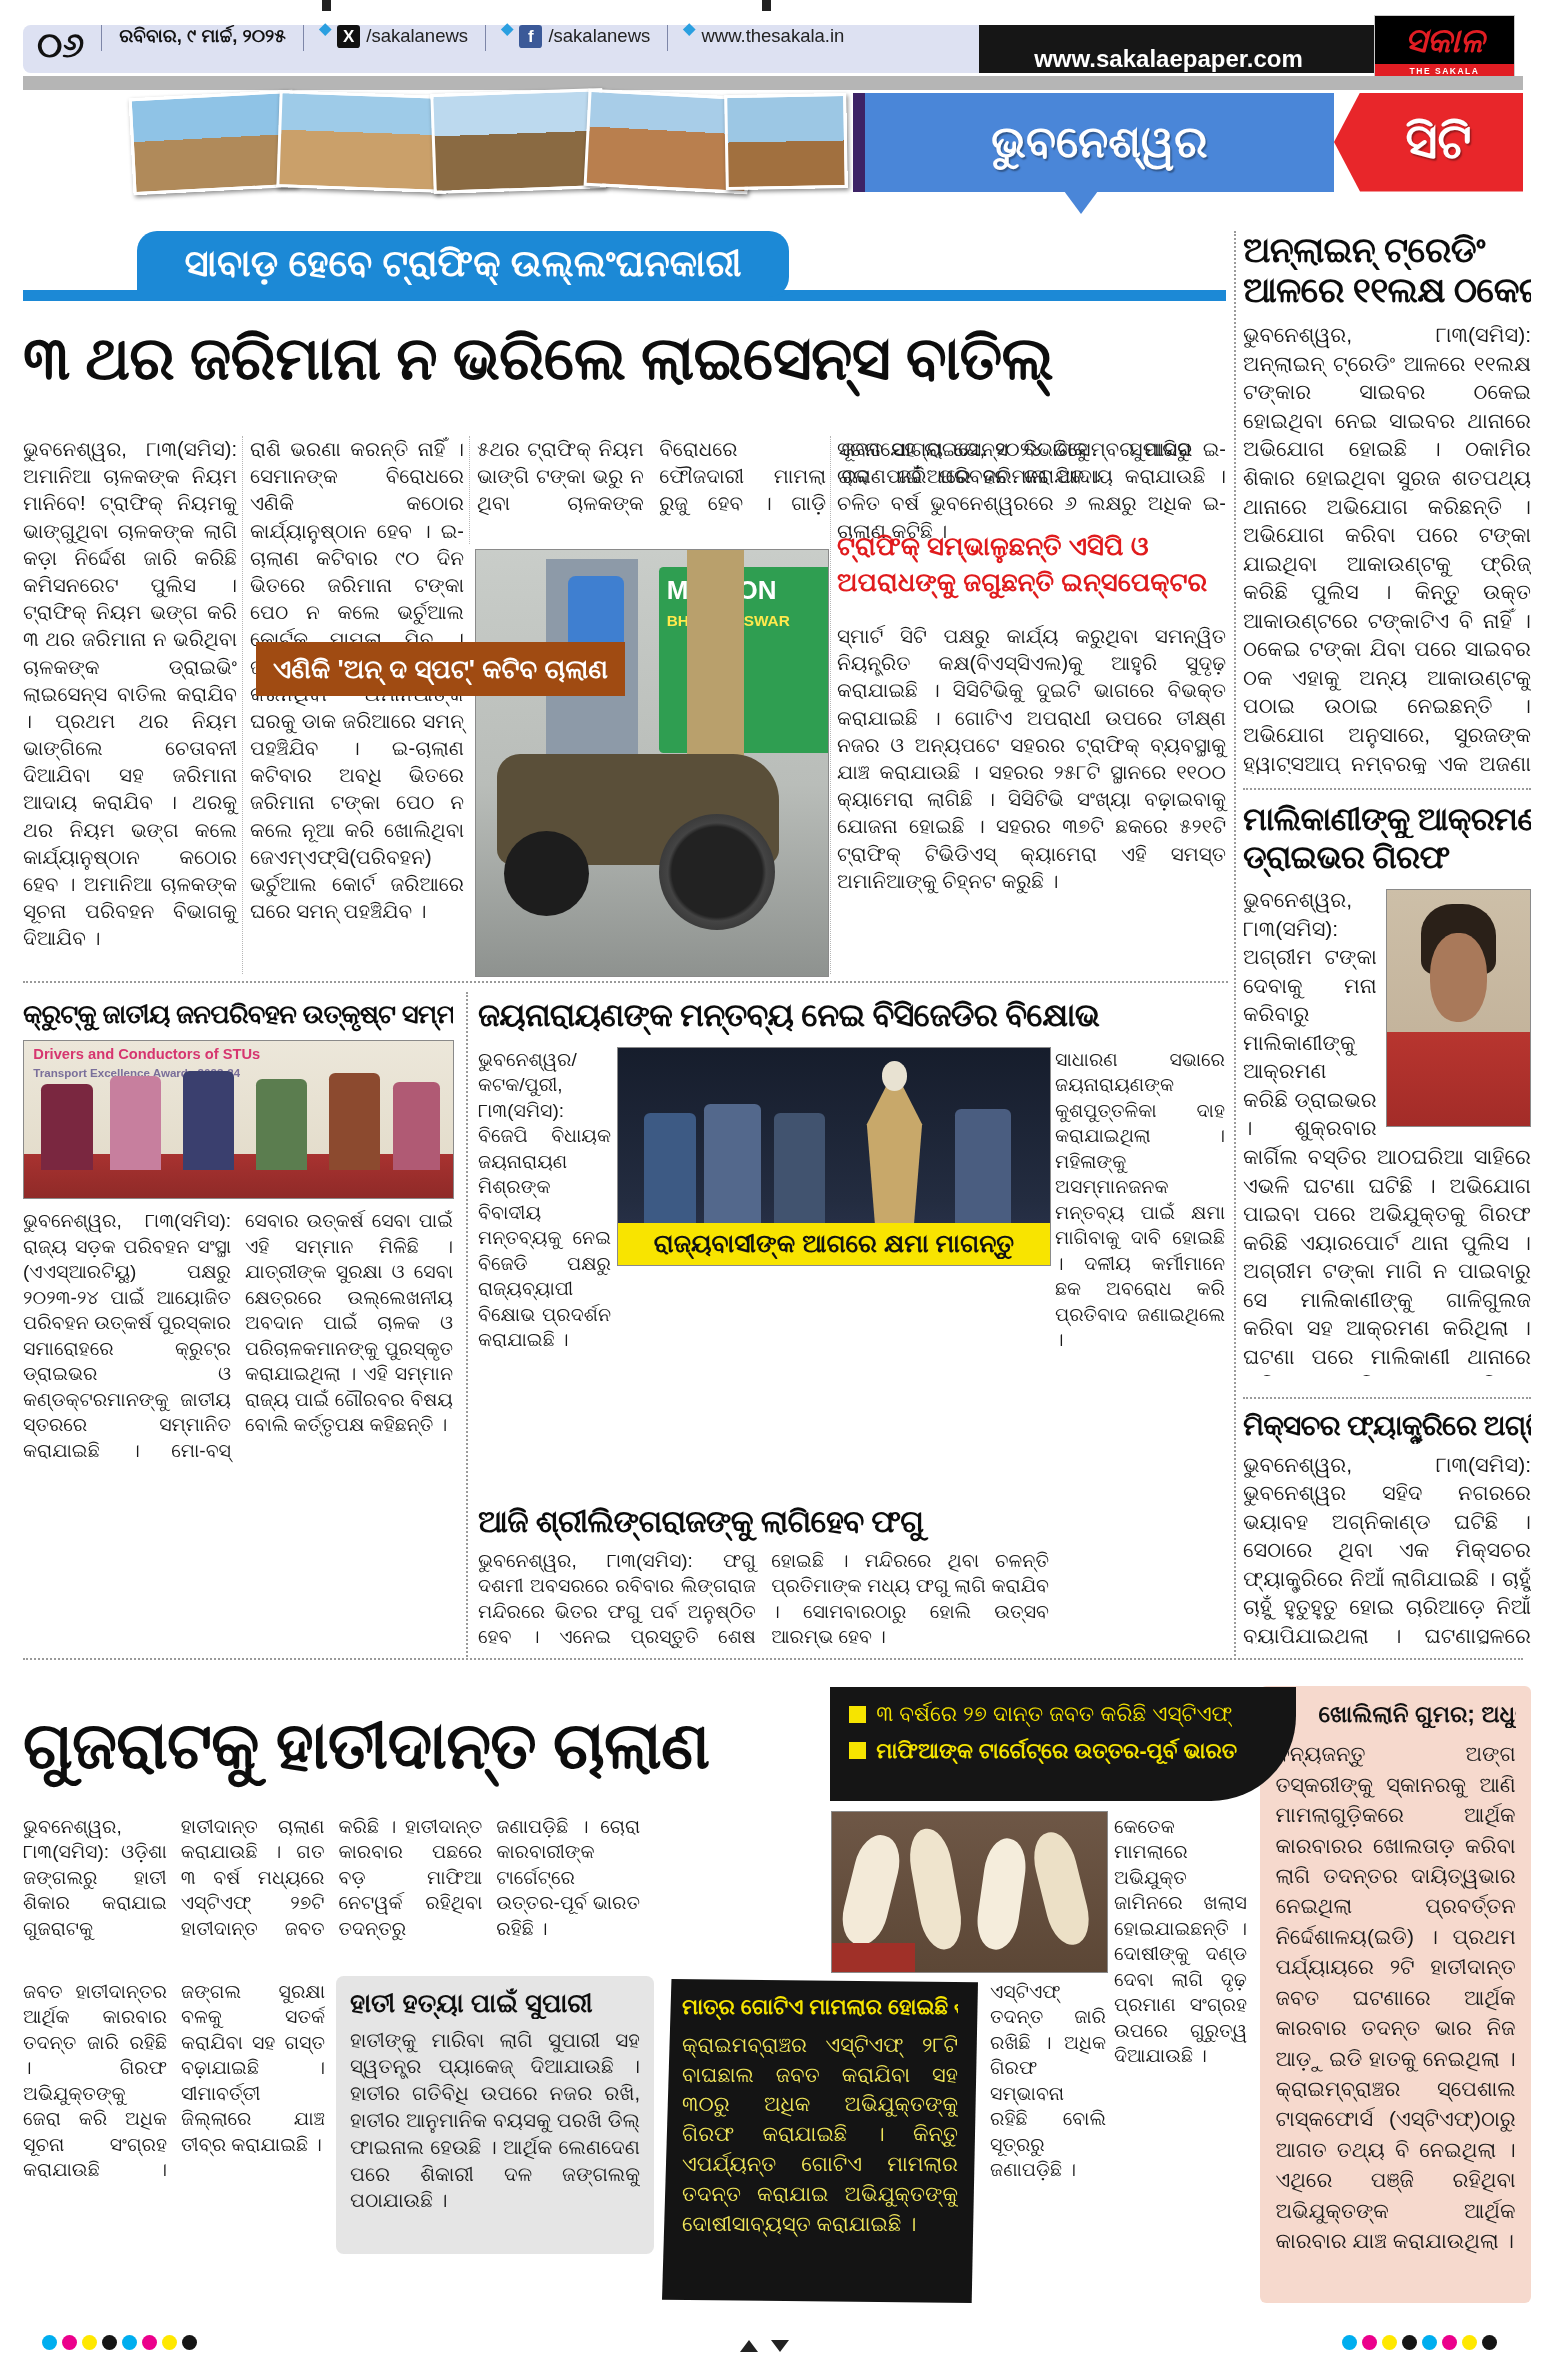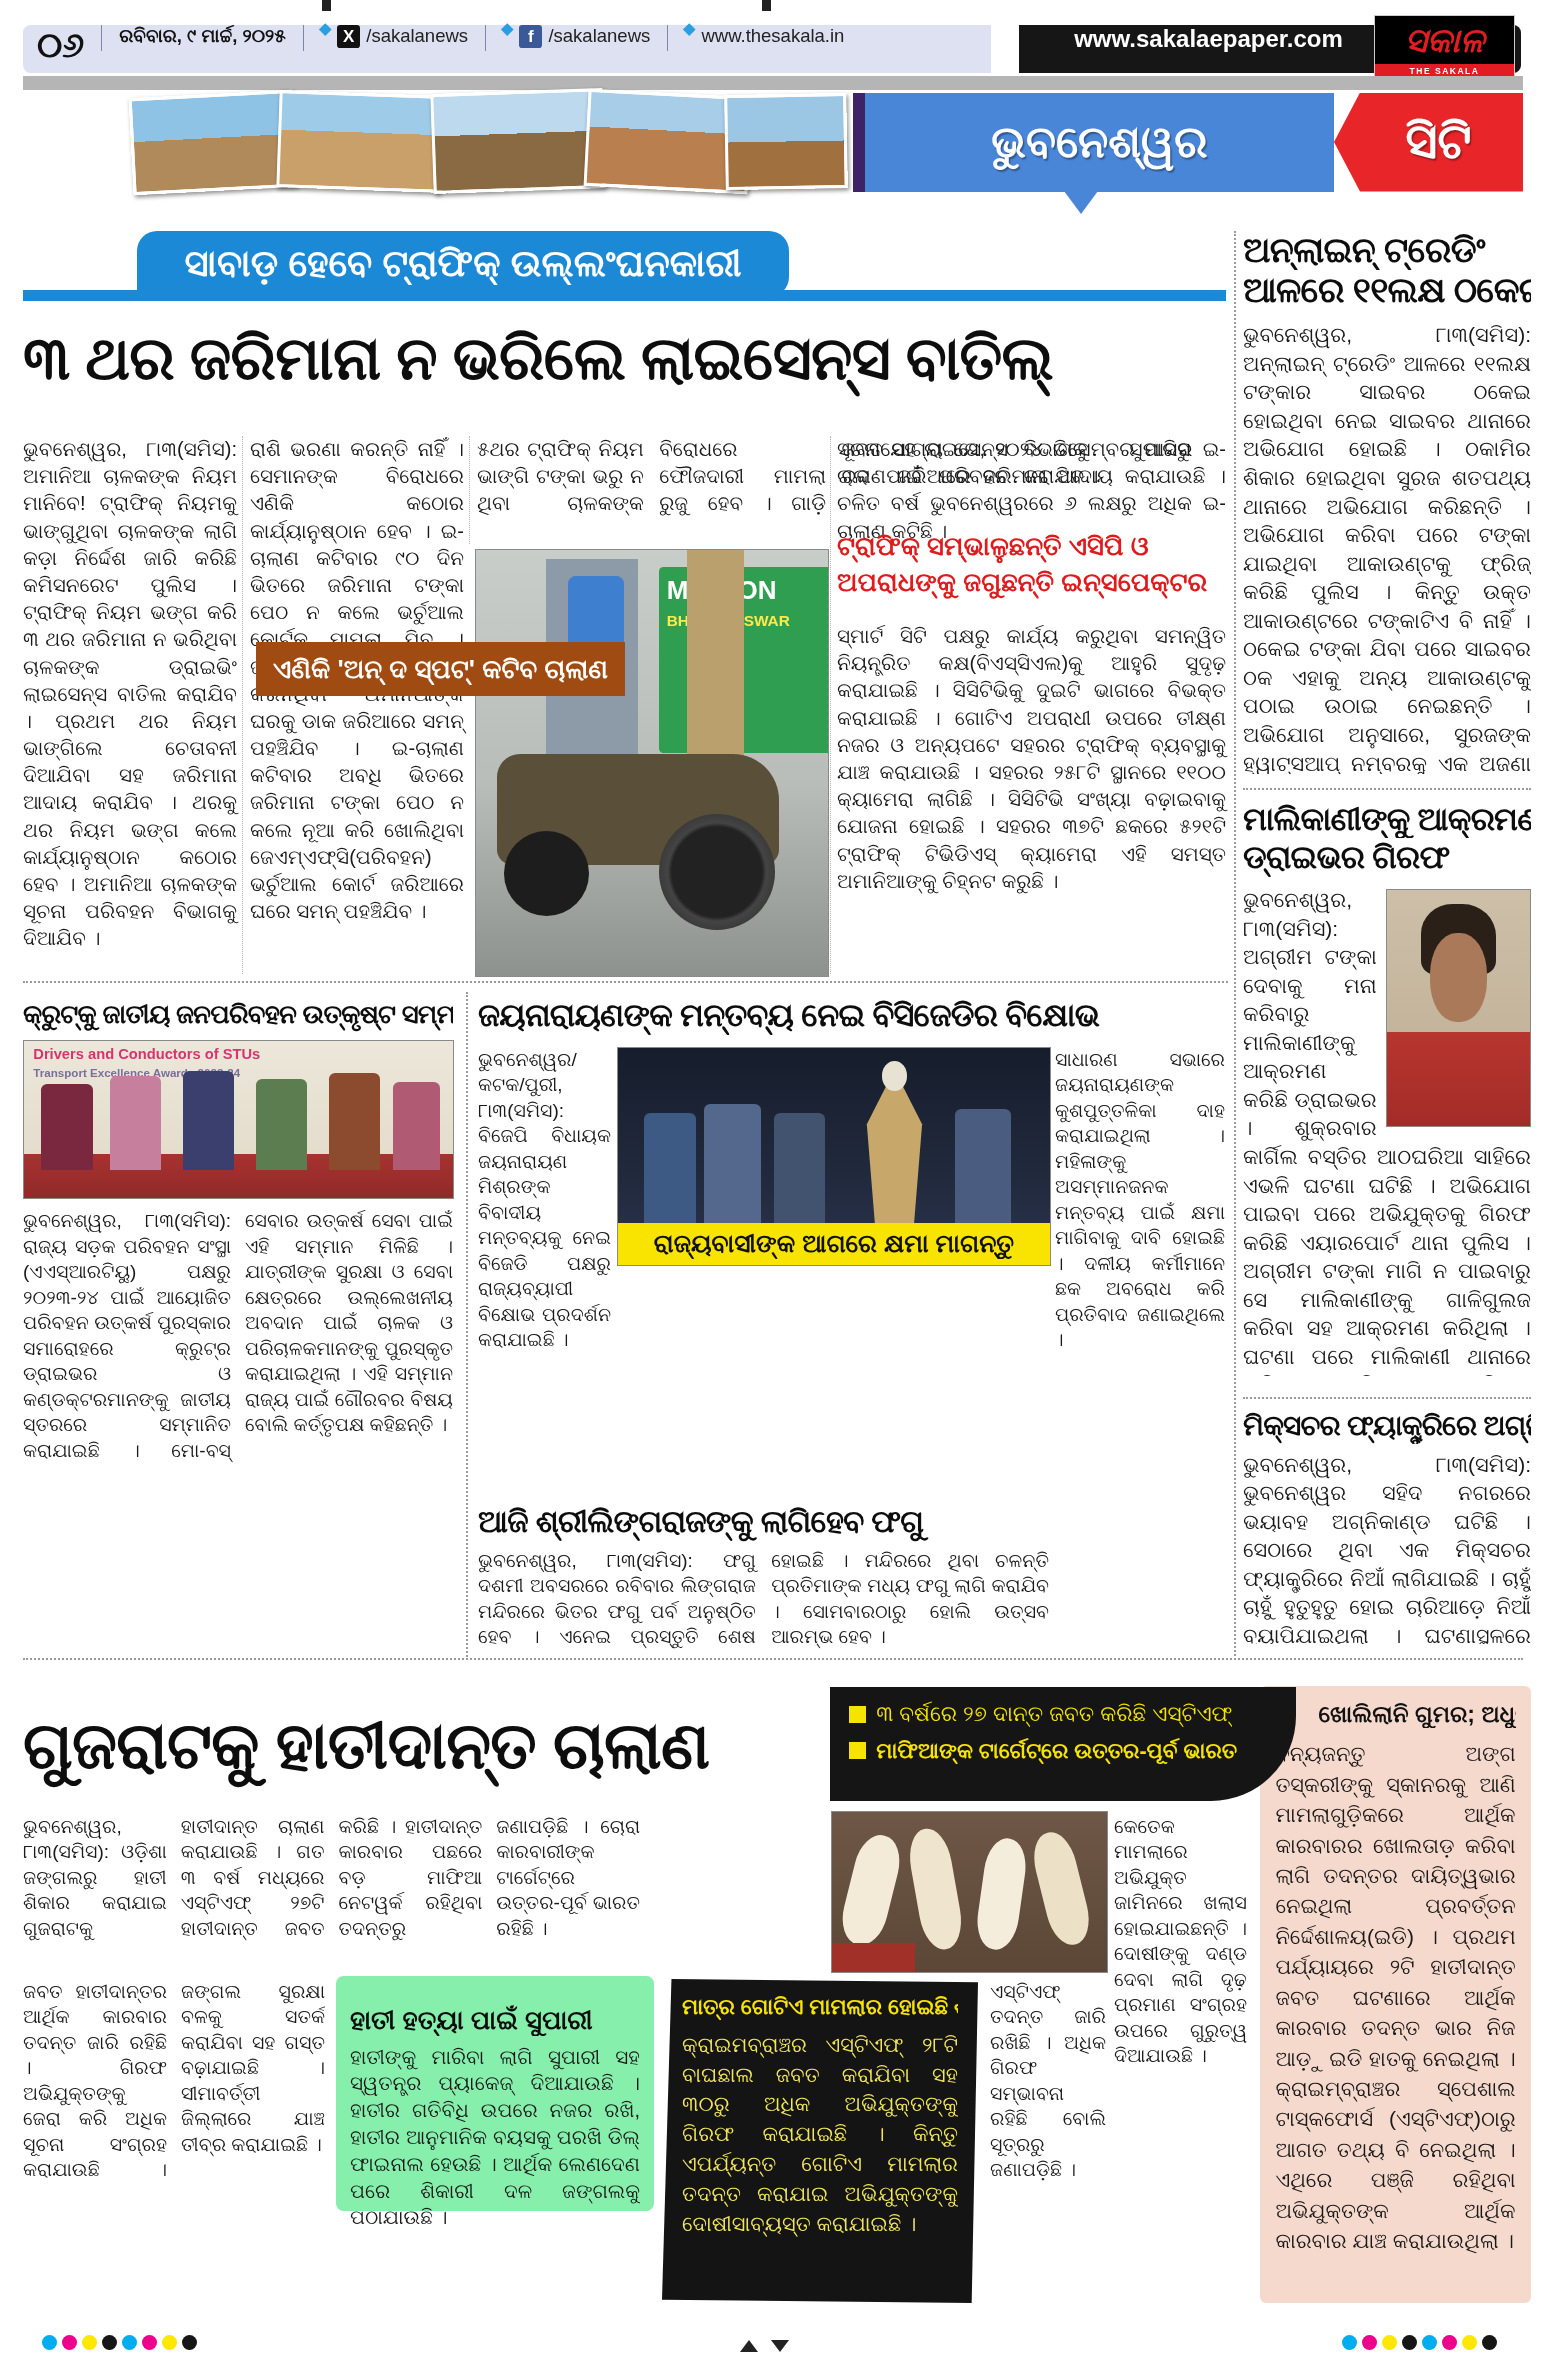--- a/index.html
+++ b/index.html
@@ -38,21 +38,21 @@
       <span style="display:inline-block;width:23px;height:23px;background:#111;color:#fff;font-weight:bold;text-align:center;line-height:23px;font-size:17px;border-radius:3.1px;margin-right:6.2px;">X</span>
       <span style="font-size:18.5px;color:#222;">/sakalanews</span>
       <span class="sep"></span>
       <span class="diamond"></span>
       <span style="display:inline-block;width:23px;height:23px;background:#3b5998;color:#fff;font-weight:bold;text-align:center;line-height:23px;font-size:17px;border-radius:3.1px;margin-right:6.2px;">f</span>
       <span style="font-size:18.5px;color:#222;">/sakalanews</span>
       <span class="sep"></span>
       <span class="diamond"></span>
       <span style="font-size:18.5px;color:#222;">www.thesakala.in</span>
     </div>
-    <div class="abs" style="left:956px;top:0;width:502px;height:48px;background:#161616;border-radius:0 7.7px 7.7px 0;display:flex;align-items:flex-start;justify-content:center;margin-left:40px;">
+    <div class="abs" style="left:956px;top:0;width:502px;height:48px;background:#161616;border-radius:0 7.7px 7.7px 0;display:flex;align-items:flex-end;justify-content:center;">
       <span style="font-size:24px;font-weight:bold;color:#ffffff;margin-right:123px;">www.sakalaepaper.com</span>
     </div>
     <div class="abs" style="left:1351px;top:-10px;width:139px;height:68px;background:#000000;border:0.8px solid #ccc;text-align:center;">
       <div style="font-size:34px;font-weight:bold;color:#e11d23;font-style:italic;line-height:48px;">ସକାଳ</div>
       <div style="background:#e11d23;color:#fff;font-size:8.5px;font-weight:bold;line-height:15.4px;letter-spacing:1.5px;">THE SAKALA</div>
     </div>
   </div>
   <div class="abs" style="left:23px;top:76px;width:1500px;height:14px;background:#b5b5b5;"></div>
 
   <div class="abs" style="left:0;top:91px;width:1548px;height:102px;">
@@ -188,21 +188,21 @@
     <div style="display:flex;align-items:center;">
       <span style="width:17px;height:17px;background:#f6e400;display:inline-block;margin-right:10.8px;flex:0 0 17px;"></span>
       <span class="fit" style="font-size:21.6px;font-weight:bold;color:#f6e400;max-width:401px;">ମାଫିଆଙ୍କ ଟାର୍ଗେଟ୍‌ରେ ଉତ୍ତର-ପୂର୍ବ ଭାରତ</span>
     </div>
   </div>
 
   <div class="abs body-sm" style="left:23px;top:1814px;width:617px;height:154px;overflow:hidden;column-count:4;column-gap:14px;">ଭୁବନେଶ୍ୱର, ୮ା୩(ସମିସ): ଓଡ଼ିଶା ଜଙ୍ଗଲରୁ ହାତୀ ଶିକାର କରାଯାଇ ଗୁଜରାଟକୁ ହାତୀଦାନ୍ତ ଚାଲାଣ କରାଯାଉଛି । ଗତ ୩ ବର୍ଷ ମଧ୍ୟରେ ଏସ୍‌ଟିଏଫ୍ ୨୭ଟି ହାତୀଦାନ୍ତ ଜବତ କରିଛି । ହାତୀଦାନ୍ତ କାରବାର ପଛରେ ବଡ଼ ମାଫିଆ ନେଟୱର୍କ ରହିଥିବା ତଦନ୍ତରୁ ଜଣାପଡ଼ିଛି । ଚୋରା କାରବାରୀଙ୍କ ଟାର୍ଗେଟ୍‌ରେ ଉତ୍ତର-ପୂର୍ବ ଭାରତ ରହିଛି ।</div>
 
   <div class="abs body-sm" style="left:23px;top:1979px;width:302px;height:324px;overflow:hidden;column-count:2;column-gap:14px;">ଜବତ ହାତୀଦାନ୍ତର ଆର୍ଥିକ କାରବାର ତଦନ୍ତ ଜାରି ରହିଛି । ଗିରଫ ଅଭିଯୁକ୍ତଙ୍କୁ ଜେରା କରି ଅଧିକ ସୂଚନା ସଂଗ୍ରହ କରାଯାଉଛି । ଜଙ୍ଗଲ ସୁରକ୍ଷା ବଳକୁ ସତର୍କ କରାଯିବା ସହ ଗସ୍ତ ବଢ଼ାଯାଇଛି । ସୀମାବର୍ତ୍ତୀ ଜିଲ୍ଲାରେ ଯାଞ୍ଚ ତୀବ୍ର କରାଯାଇଛି ।</div>
 
-  <div class="abs" style="left:336px;top:1976px;width:318px;height:235px;background:#86efac;border-radius:7.7px;padding:29px 14px;box-sizing:border-box;">
+  <div class="abs" style="left:336px;top:1976px;width:318px;height:278px;background:#e5e5e5;border-radius:7.7px;padding:12px 14px;box-sizing:border-box;">
     <div class="fit" style="font-size:26px;font-weight:bold;color:#0d0d0d;max-width:290px;">ହାତୀ ହତ୍ୟା ପାଇଁ ସୁପାରୀ</div>
     <div class="body-sm" style="margin-top:7.7px;height:254px;overflow:hidden;font-size:20px;">ହାତୀଙ୍କୁ ମାରିବା ଲାଗି ସୁପାରୀ ସହ ସ୍ୱତନ୍ତ୍ର ପ୍ୟାକେଜ୍ ଦିଆଯାଉଛି । ହାତୀର ଗତିବିଧି ଉପରେ ନଜର ରଖି, ହାତୀର ଆନୁମାନିକ ବୟସକୁ ପରଖି ଡିଲ୍ ଫାଇନାଲ ହେଉଛି । ଆର୍ଥିକ ଲେଣଦେଣ ପରେ ଶିକାରୀ ଦଳ ଜଙ୍ଗଲକୁ ପଠାଯାଉଛି ।</div>
   </div>
 
   <div class="abs photo" style="left:831px;top:1811px;width:275px;height:160px;background:linear-gradient(180deg,#6e5746 0%,#5c4736 100%);">
     <div class="abs" style="left:6%;top:14%;width:16%;height:70%;background:#f3ead8;border-radius:48%/30%;transform:rotate(14deg);"></div>
     <div class="abs" style="left:30%;top:10%;width:15%;height:76%;background:#efe4cd;border-radius:48%/30%;transform:rotate(-10deg);"></div>
     <div class="abs" style="left:54%;top:16%;width:15%;height:70%;background:#f5eddc;border-radius:48%/30%;transform:rotate(8deg);"></div>
     <div class="abs" style="left:76%;top:12%;width:15%;height:72%;background:#ece0c6;border-radius:48%/30%;transform:rotate(-14deg);"></div>
     <div class="abs" style="left:0;bottom:0;width:30%;height:18%;background:#a03028;"></div>

